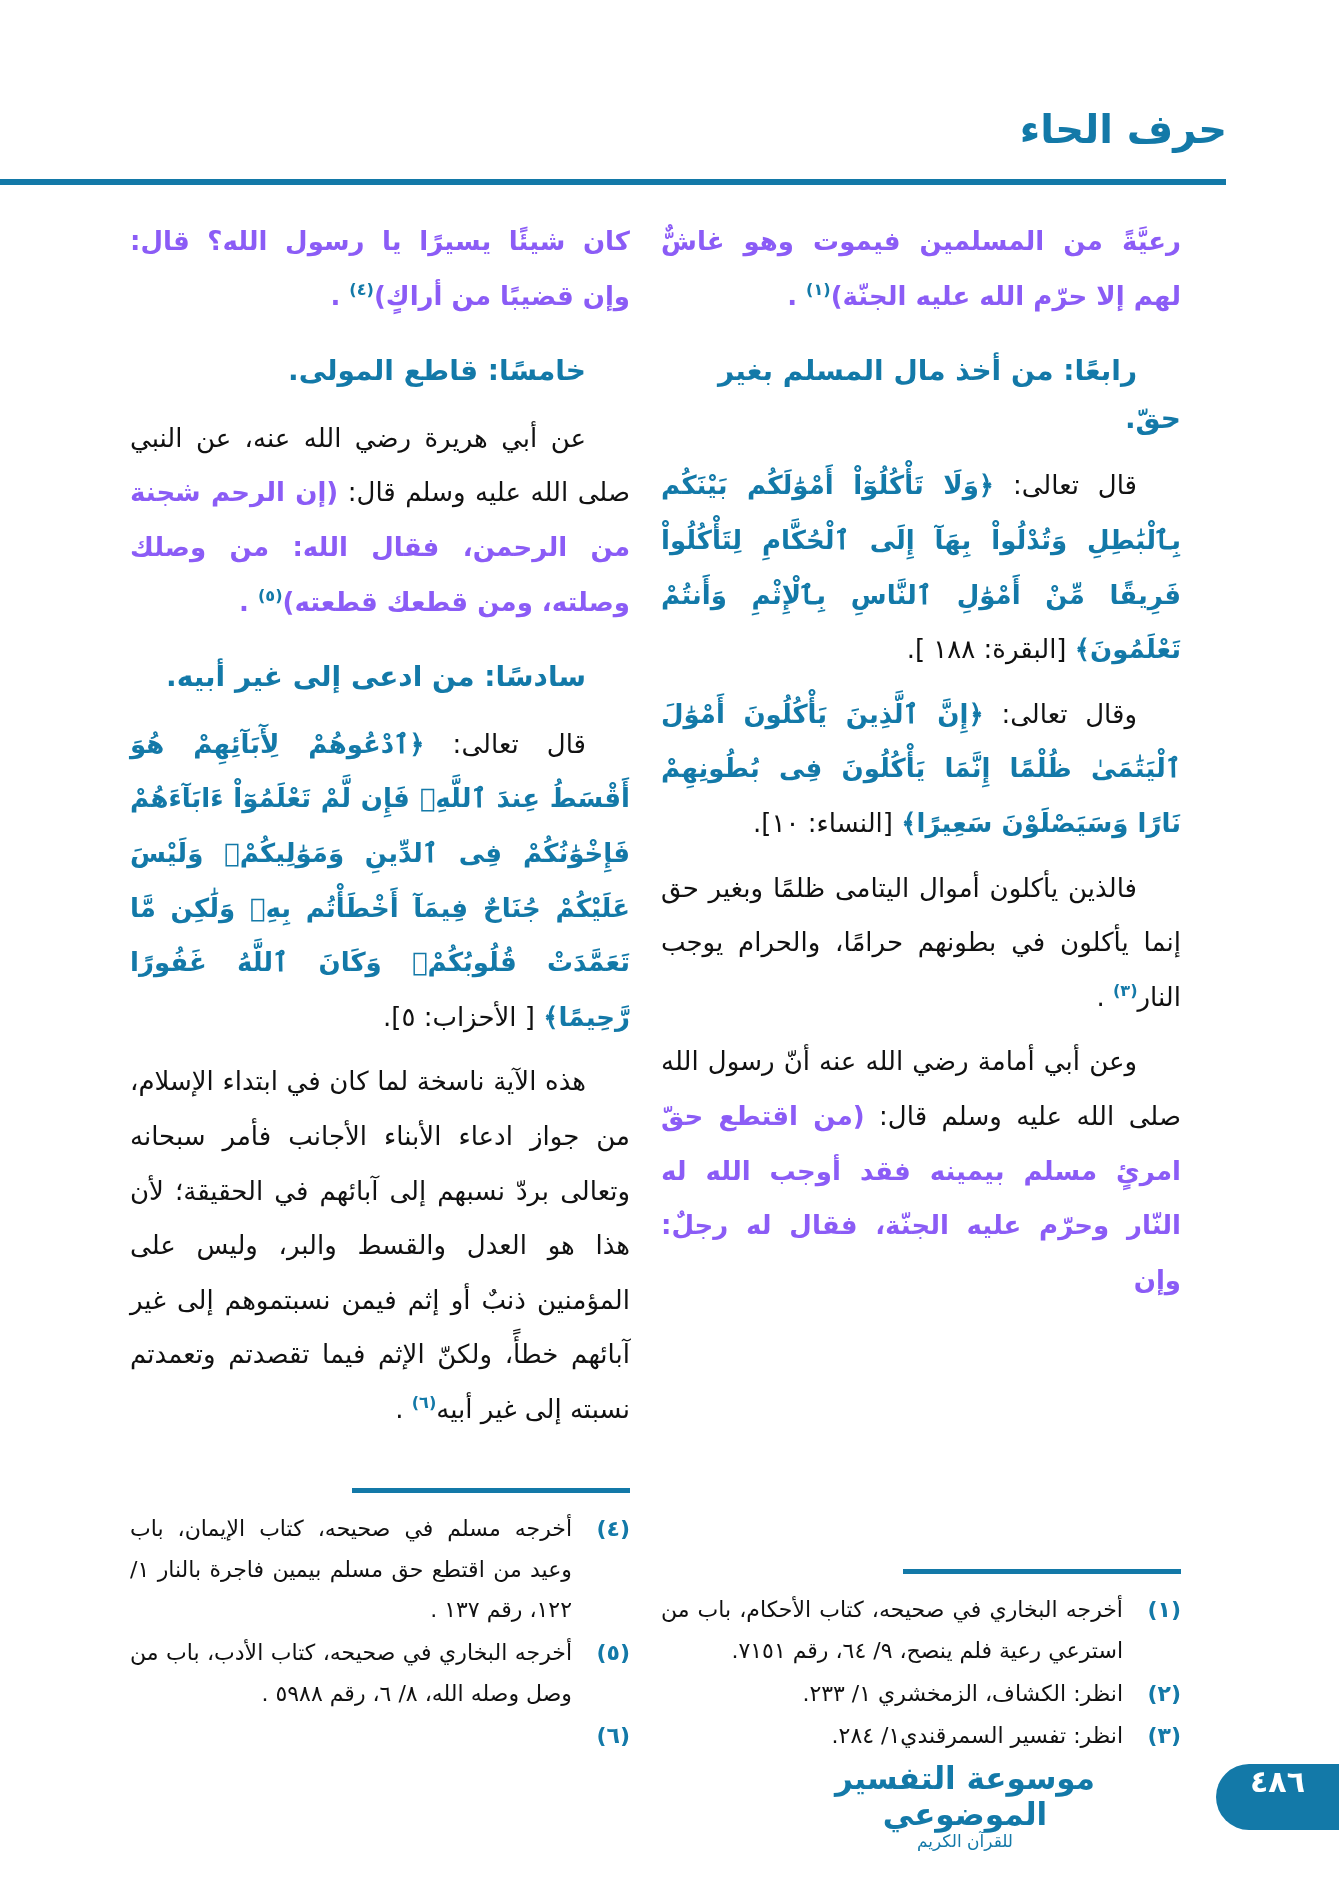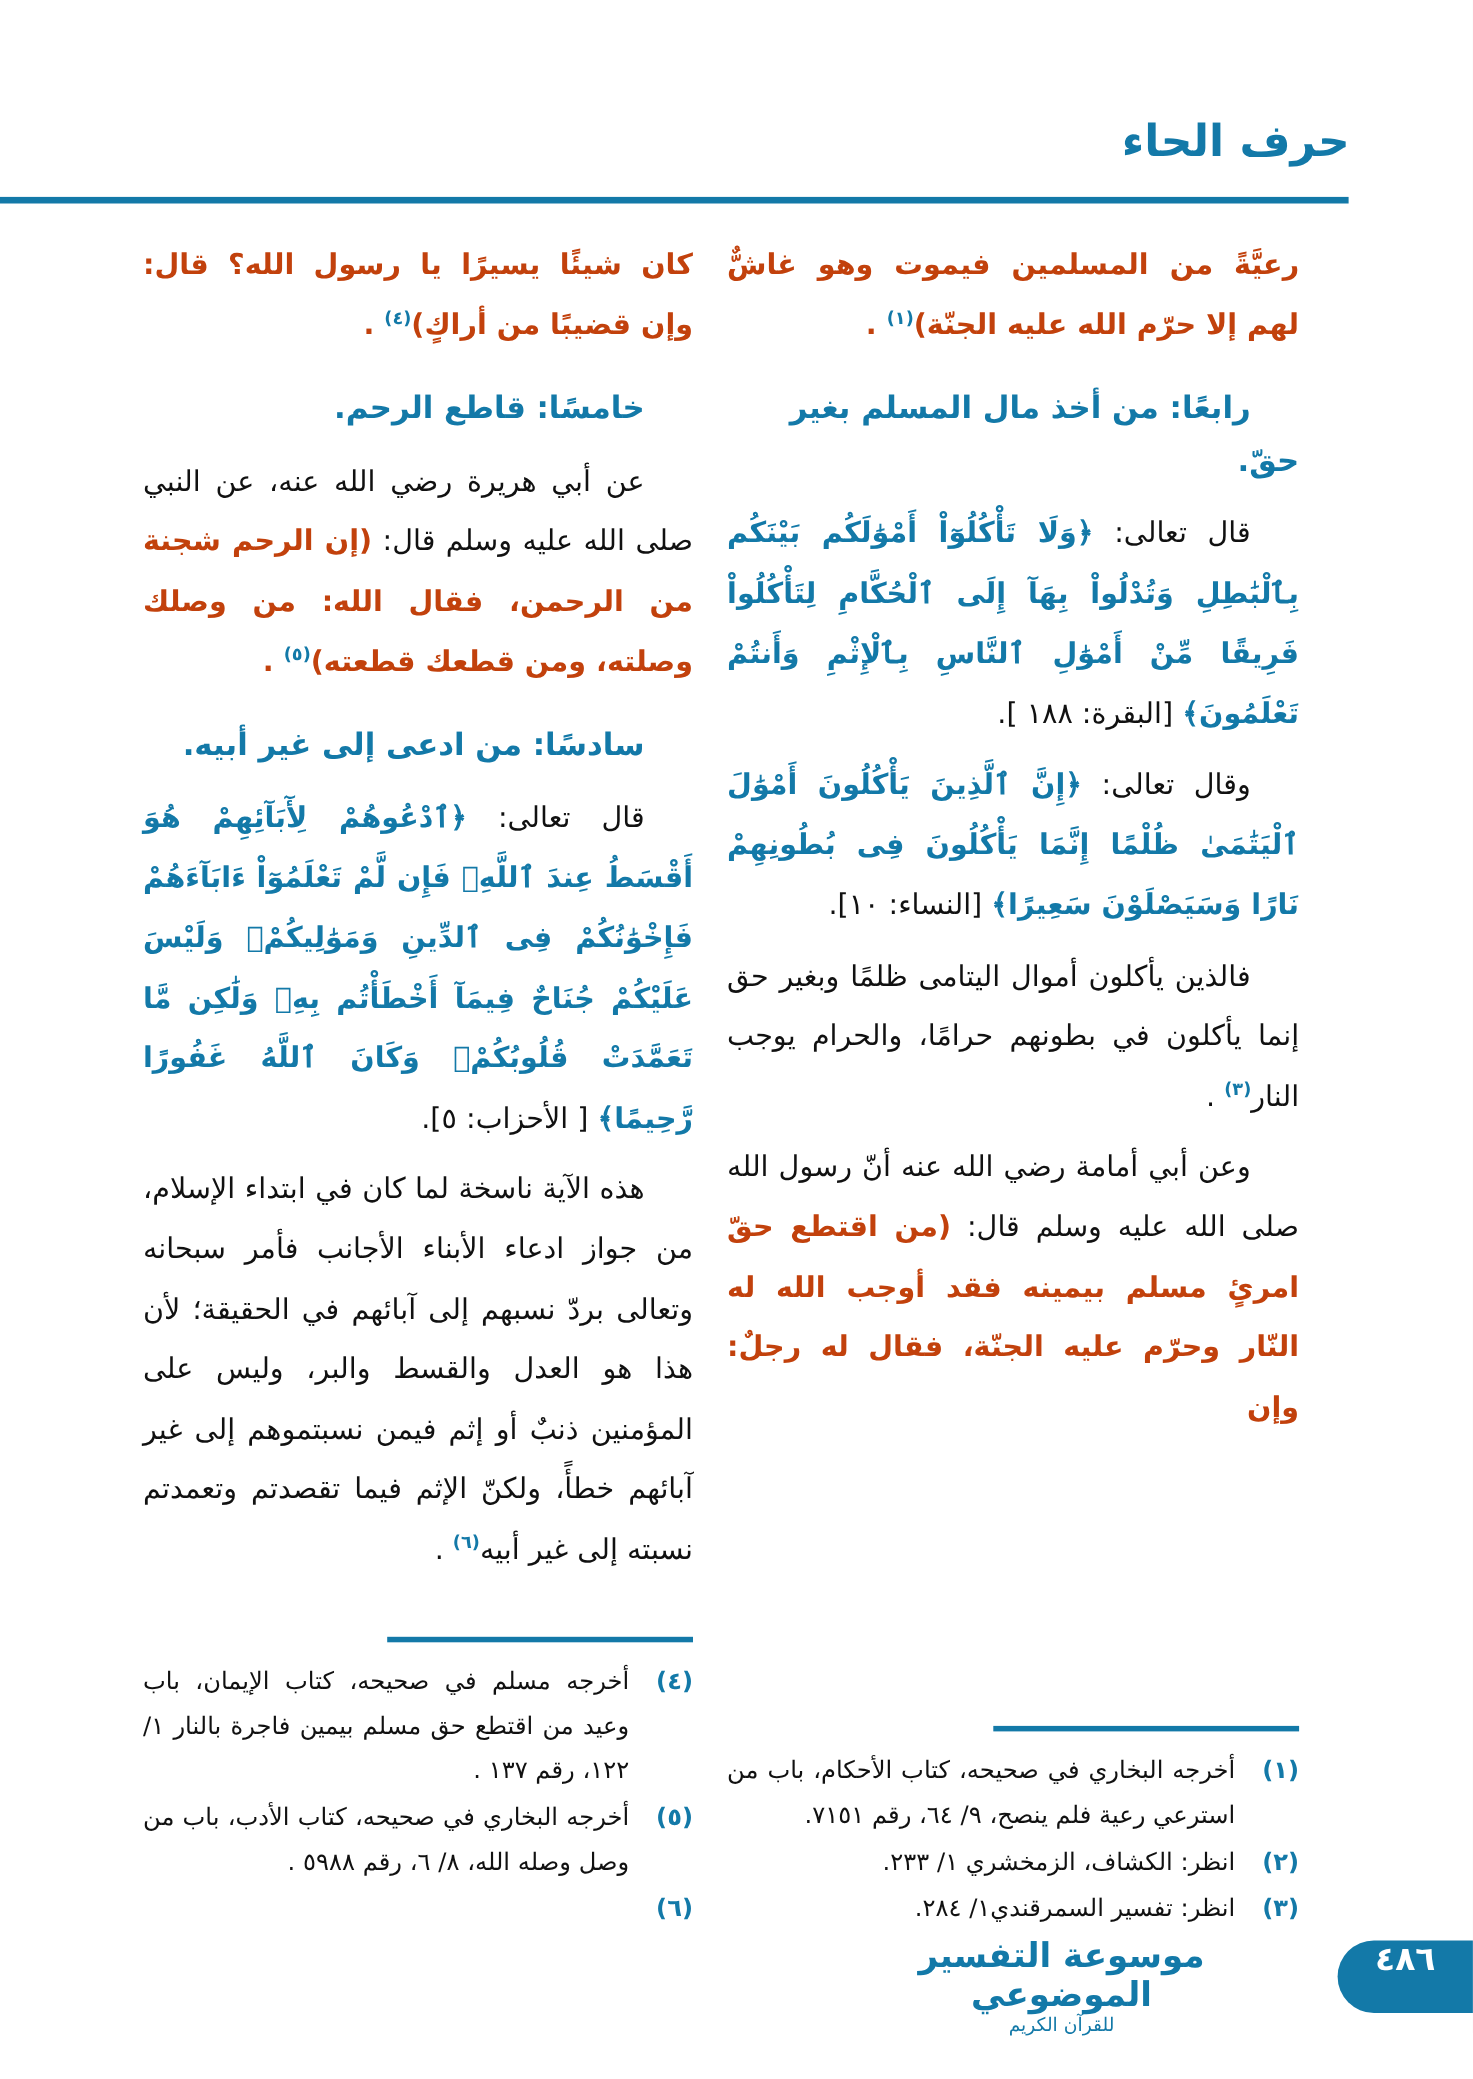--- a/index.html
+++ b/index.html
@@ -41,21 +41,21 @@
     margin-bottom: 10px;
   }
   .para.cont { text-indent: 0; }
   .heading {
     font-size: 28px; font-weight: bold;
     color: var(--accent);
     text-indent: 44px;
     margin: 14px 0 16px 0;
     line-height: 1.7;
   }
-  .run-b { font-weight: bold; color: #c2410c; }
+  .run-b { font-weight: bold; color: #8b5cf6; }
   .run-n { color: var(--ink); }
   .run-q { color: var(--accent); font-weight: bold; }
   .run-s {
     color: var(--accent); font-weight: bold;
     font-size: 0.62em;
     vertical-align: super;
   }
   .fn-block { margin-top: auto; padding-top: 6px; }
   .fn-sep {
     width: 278px; height: 5px;
@@ -123,21 +123,21 @@
         </div>
         <div class="fn-row">
           <span class="fn-marker">(٣)</span>
           <span class="fn-text">انظر: تفسير السمرقندي١/ ٢٨٤.</span>
         </div>
       </div>
     </div>
 
     <div class="col col-second">
       <p class="para cont"><span class="run-b">كان شيئًا يسيرًا يا رسول الله؟ قال: وإن قضيبًا من أراكٍ)</span><span class="run-s">(٤)</span><span class="run-b"> .</span></p>
-      <h3 class="heading">خامسًا: قاطع الرحم.</h3>
+      <h3 class="heading">خامسًا: قاطع المولى.</h3>
       <p class="para"><span class="run-n">عن أبي هريرة رضي الله عنه، عن النبي صلى الله عليه وسلم قال: </span><span class="run-b">(إن الرحم شجنة من الرحمن، فقال الله: من وصلك وصلته، ومن قطعك قطعته)</span><span class="run-s">(٥)</span><span class="run-b"> .</span></p>
       <h3 class="heading">سادسًا: من ادعى إلى غير أبيه.</h3>
       <p class="para"><span class="run-n">قال تعالى: </span><span class="run-q">﴿ٱدْعُوهُمْ لِأٓبَآئِهِمْ هُوَ أَقْسَطُ عِندَ ٱللَّهِۚ فَإِن لَّمْ تَعْلَمُوٓاْ ءَابَآءَهُمْ فَإِخْوَٰنُكُمْ فِى ٱلدِّينِ وَمَوَٰلِيكُمْۚ وَلَيْسَ عَلَيْكُمْ جُنَاحٌ فِيمَآ أَخْطَأْتُم بِهِۦ وَلَٰكِن مَّا تَعَمَّدَتْ قُلُوبُكُمْۚ وَكَانَ ٱللَّهُ غَفُورًا رَّحِيمًا﴾</span><span class="run-n"> [ الأحزاب: ٥].</span></p>
       <p class="para"><span class="run-n">هذه الآية ناسخة لما كان في ابتداء الإسلام، من جواز ادعاء الأبناء الأجانب فأمر سبحانه وتعالى بردّ نسبهم إلى آبائهم في الحقيقة؛ لأن هذا هو العدل والقسط والبر، وليس على المؤمنين ذنبٌ أو إثم فيمن نسبتموهم إلى غير آبائهم خطأً، ولكنّ الإثم فيما تقصدتم وتعمدتم نسبته إلى غير أبيه</span><span class="run-s">(٦)</span><span class="run-n"> .</span></p>
       <div class="fn-block">
         <div class="fn-sep"></div>
         <div class="fn-row">
           <span class="fn-marker">(٤)</span>
           <span class="fn-text">أخرجه مسلم في صحيحه، كتاب الإيمان، باب وعيد من اقتطع حق مسلم بيمين فاجرة بالنار ١/ ١٢٢، رقم ١٣٧ .</span>
         </div>

